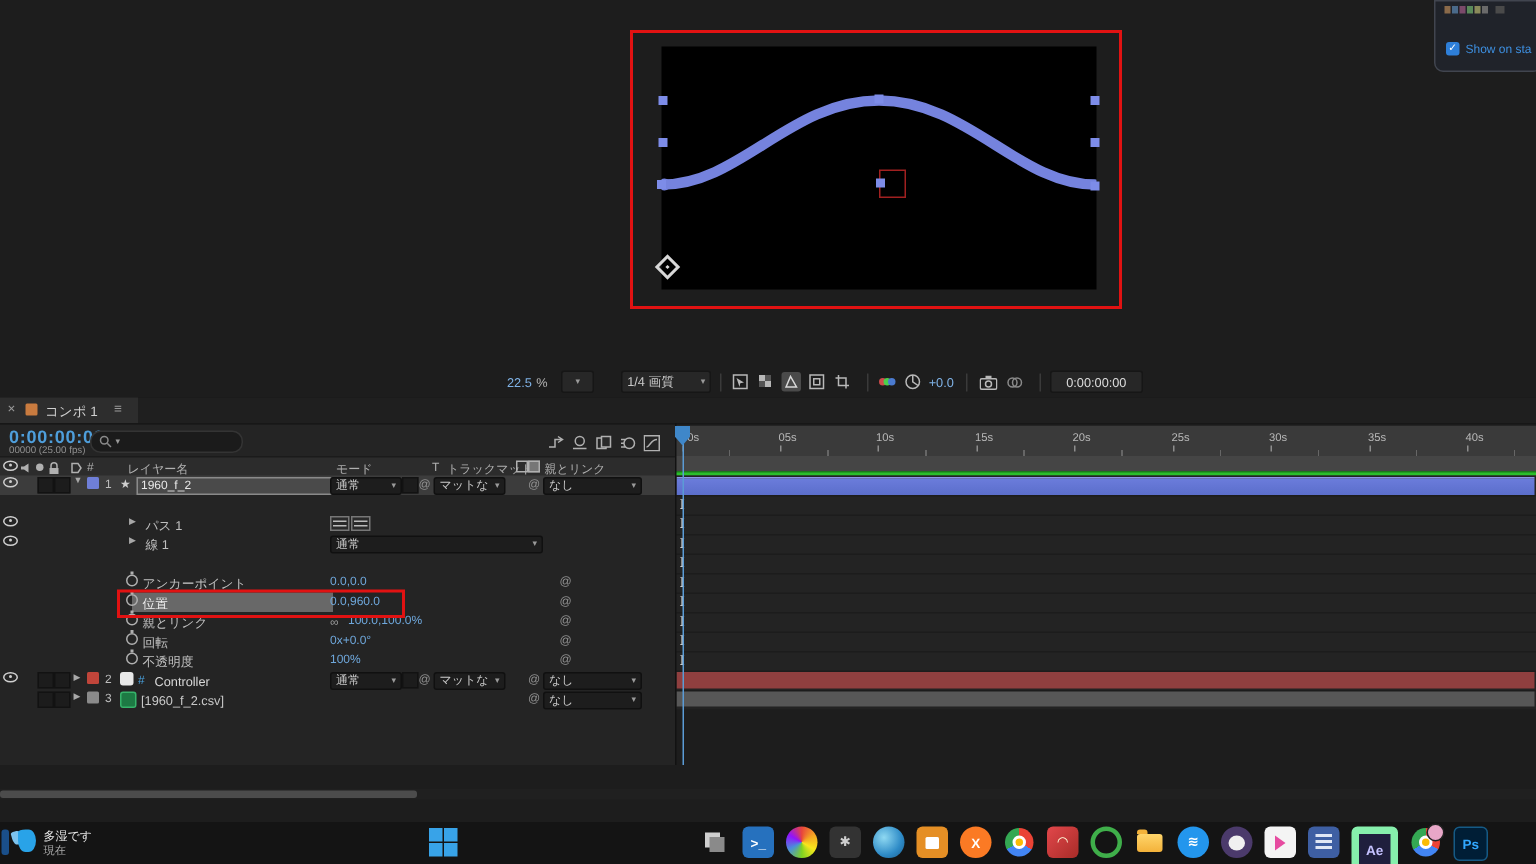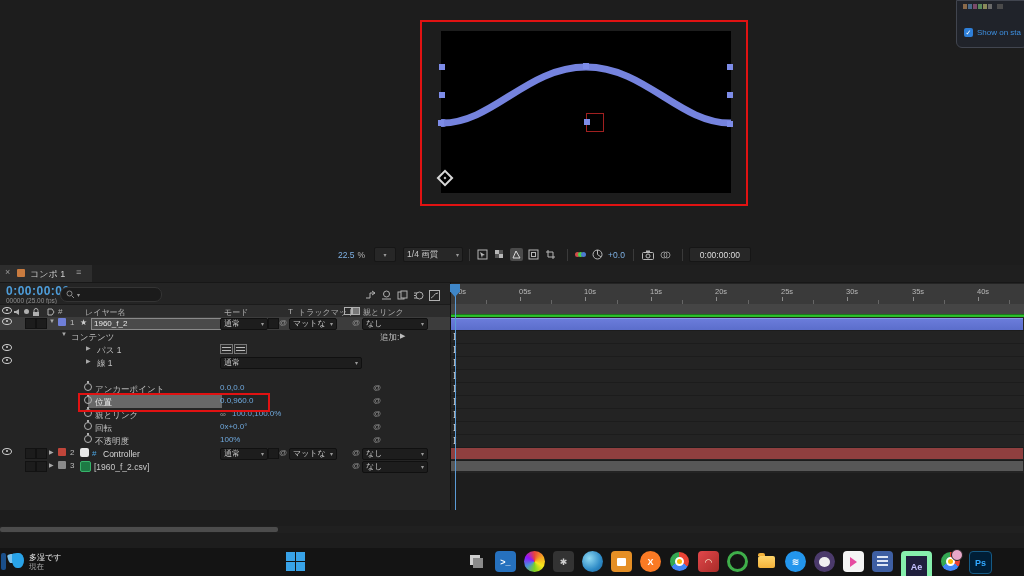--- a/index.html
+++ b/index.html
@@ -147,21 +147,21 @@
       <div id="fp-check">✓</div>
       <div id="fp-label">Show on sta</div>
     </div>
 
     <div class="vtb" style="left:338px">
       <span class="blue">22.5</span>
       <span style="margin-left:3px">%</span>
       <div class="ddbox" style="width:14px;margin-left:9px;justify-content:center">
           <span class="dch">▾</span>
         </div>
-      <div class="ddbox" style="width:52px;margin-left:7px">
+      <div class="ddbox" style="width:52px;margin-left:18px">
           <span>1/4 画質</span>
           <span class="dch">▾</span>
         </div>
       <span style="width:1px;height:12px;background:#3a3a3a;margin:0 6px"></span>
       <span class="vic">
           <svg width="11" height="11">
             <rect x="1" y="1" width="9" height="9" fill="none" stroke="#b8b8b8"></rect>
             <path d="M3 3 L8 6 L5.5 6.5 L5 9 Z" fill="#b8b8b8"></path>
           </svg>
         </span>
@@ -319,26 +319,20 @@
             <span>マットな</span>
             <span class="dch">▾</span>
           </div>
         <span class="at" style="left:352px">@</span>
         <div class="dd" style="left:362px;width:58px">
             <span>なし</span>
             <span class="dch">▾</span>
           </div>
       </div>
 
-      <div class="trow" style="top:13px">
-        <span class="chev" style="left:61px">▼</span>
-        <span style="left:71px;top:2px">コンテンツ</span>
-        <span style="left:380px;top:2px;color:#bdbdbd">追加:</span>
-        <span style="left:400px;top:2px;color:#bdbdbd;font-size:7px">▶</span>
-      </div>
 
       <div class="trow" style="top:26px">
         <span class="eye"></span>
         <span class="chev" style="left:86px">▶</span>
         <span style="left:97px;top:2px">パス 1</span>
         <span class="pathic" style="left:220px"></span>
         <span class="pathic" style="left:234px"></span>
       </div>
 
       <div class="trow" style="top:39px">

